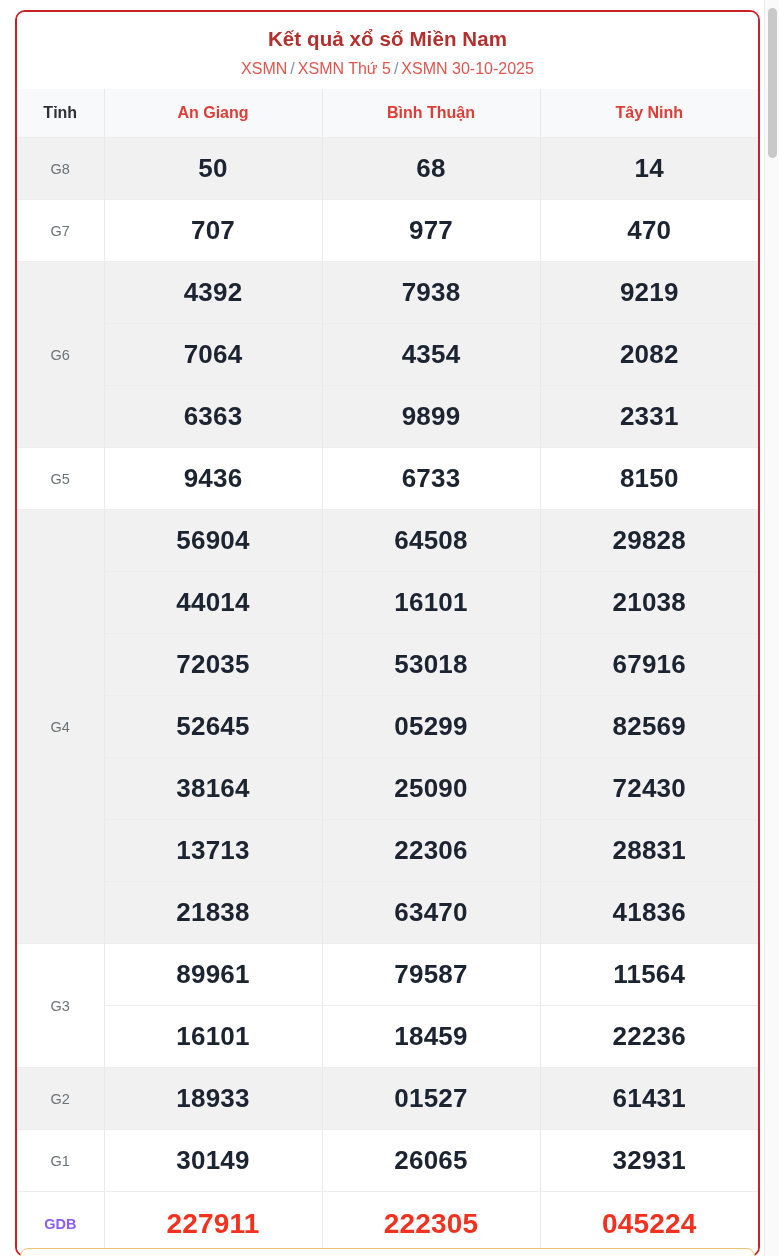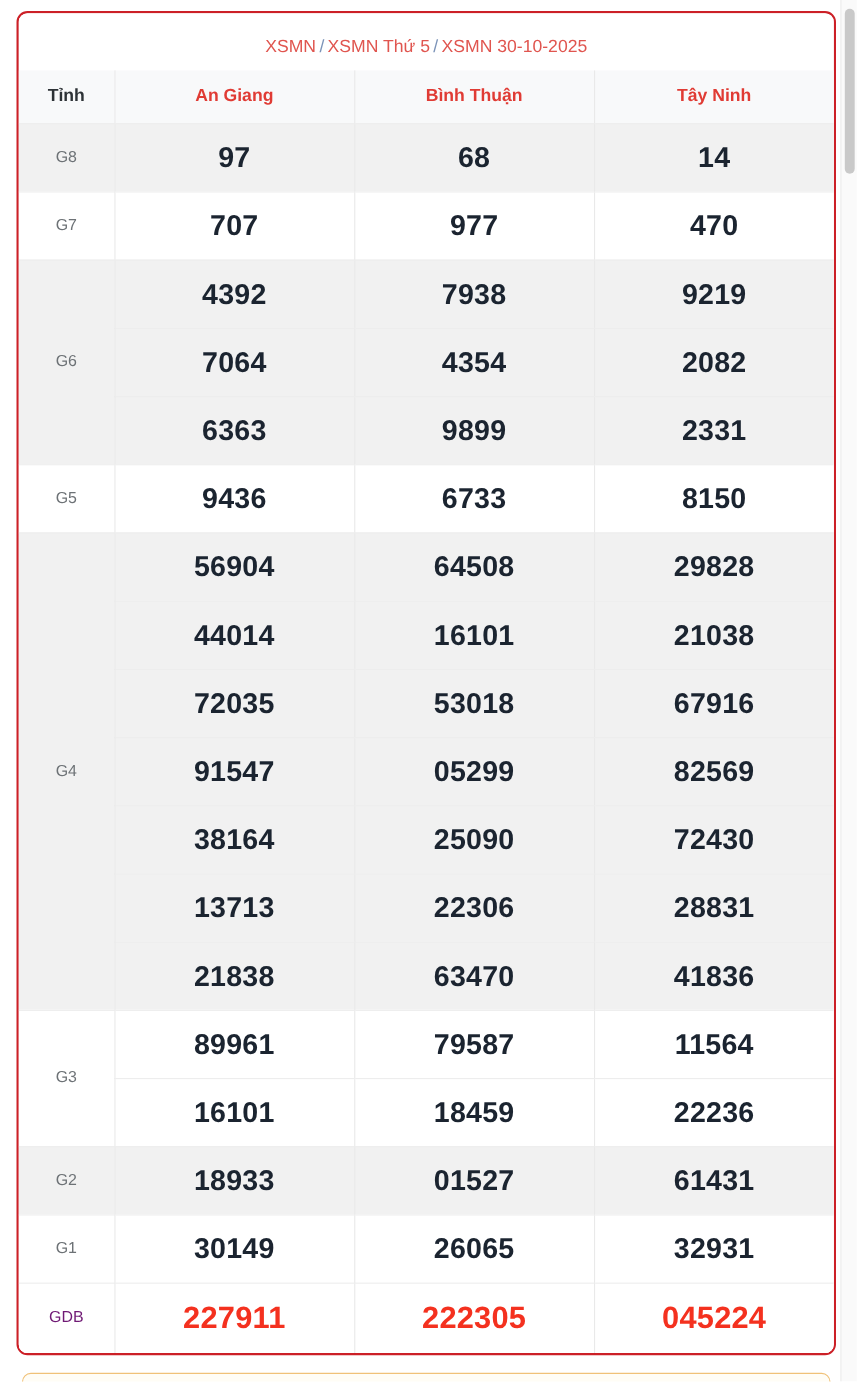--- a/index.html
+++ b/index.html
@@ -118,21 +118,21 @@
   tr.r-g7 td { height: 61px; }
   tr.r-g6 td { height: 61px; }
   tr.r-g5 td { height: 61px; }
   tr.r-g4 td { height: 61px; }
   tr.r-g3 td { height: 61px; }
   tr.r-g2 td { height: 61px; }
   tr.r-g1 td { height: 61px; }
   tr.r-gdb td { height: 63px; border-bottom: none; }
 
   
-  tr.r-gdb td.prize-label { color: #701a75; font-weight: normal; font-size: 14.5px; }
+  tr.r-gdb td.prize-label { color: #8b5cf6; font-weight: bold; font-size: 14.5px; }
   tr.r-gdb td.num {
     color: #f4311f;
     font-size: 28px;
     font-weight: bold;
   }
 
   
   .teaser-box {
     position: absolute;
     left: 20px;
@@ -164,20 +164,21 @@
     border-radius: 5px;
     background: #c9c9c9;
   }
 </style>
 </head>
 <body>
 
 <div class="result-card">
 
   <div class="card-header">
+    <h1 class="card-title">Kết quả xổ số Miền Nam</h1>
     <div class="card-subtitle"><span class="crumb">XSMN</span><span class="sep">/</span><span class="crumb">XSMN Thứ 5</span><span class="sep">/</span><span class="crumb">XSMN 30-10-2025</span></div>
   </div>
 
   <table class="kqxs">
     <colgroup>
       <col class="c-prize">
       <col class="c-prov">
       <col class="c-prov">
       <col class="c-prov">
     </colgroup>
@@ -185,21 +186,21 @@
       <tr>
         <th class="th-prize">Tỉnh</th>
         <th class="th-province">An Giang</th>
         <th class="th-province">Bình Thuận</th>
         <th class="th-province">Tây Ninh</th>
       </tr>
     </thead>
     <tbody id="results-body">
         <tr class="shade r-g8">
           <td class="prize-label" rowspan="1">G8</td>
-          <td class="num">97</td>
+          <td class="num">50</td>
           <td class="num">68</td>
           <td class="num">14</td>
         </tr>
         <tr class="plain r-g7">
           <td class="prize-label" rowspan="1">G7</td>
           <td class="num">707</td>
           <td class="num">977</td>
           <td class="num">470</td>
         </tr>
         <tr class="shade r-g6">
@@ -234,21 +235,21 @@
           <td class="num">44014</td>
           <td class="num">16101</td>
           <td class="num">21038</td>
         </tr>
         <tr class="shade r-g4">
           <td class="num">72035</td>
           <td class="num">53018</td>
           <td class="num">67916</td>
         </tr>
         <tr class="shade r-g4">
-          <td class="num">91547</td>
+          <td class="num">52645</td>
           <td class="num">05299</td>
           <td class="num">82569</td>
         </tr>
         <tr class="shade r-g4">
           <td class="num">38164</td>
           <td class="num">25090</td>
           <td class="num">72430</td>
         </tr>
         <tr class="shade r-g4">
           <td class="num">13713</td>

